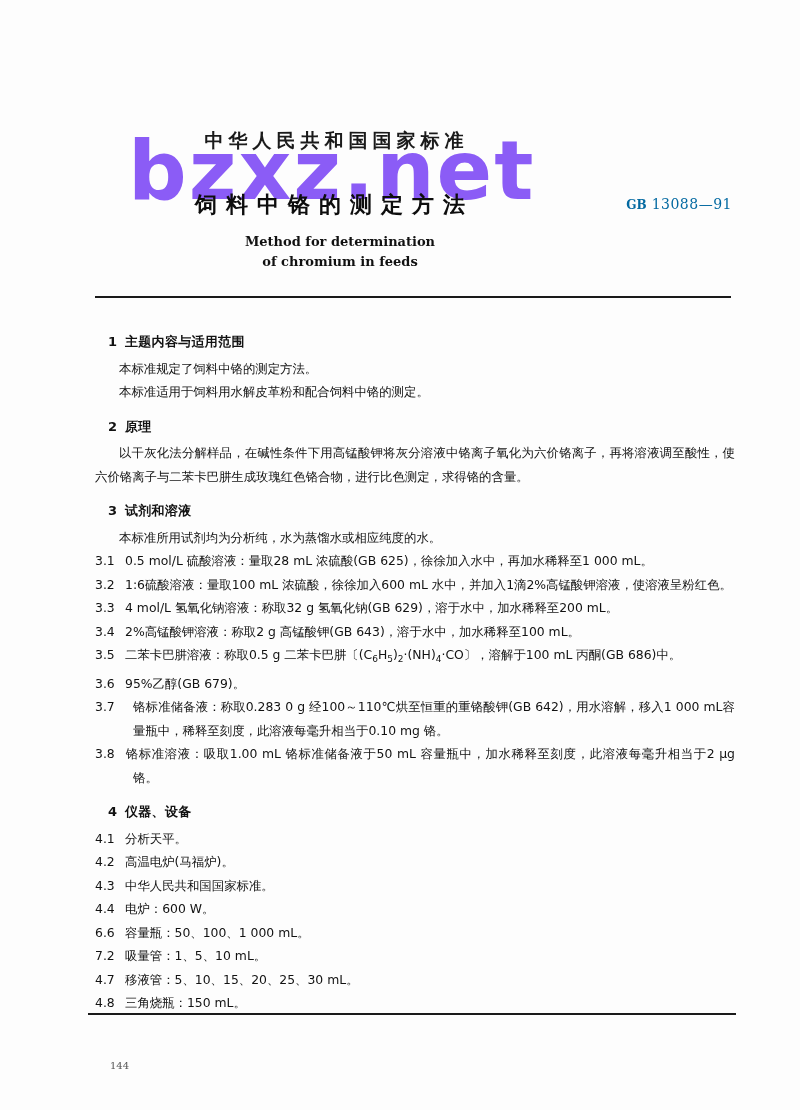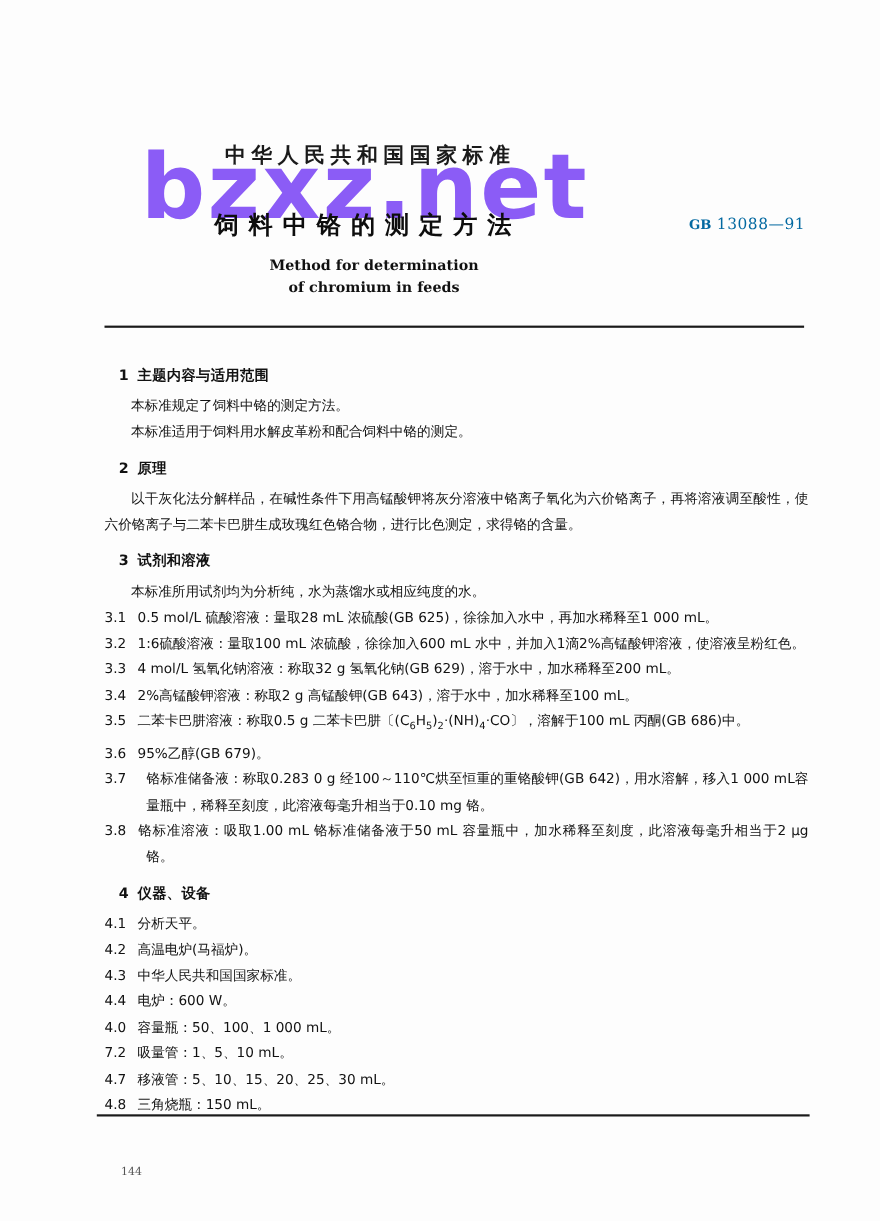--- a/index.html
+++ b/index.html
@@ -263,21 +263,21 @@
       <p class="item"><span class="num">3.8</span><span>铬标准溶液：吸取1.00 mL 铬标准储备液于50 mL 容量瓶中，加水稀释至刻度，此溶液每毫升相当于2 μg 铬。</span></p>
     </div>
 
     <div class="block">
       <p class="sec-head"><span class="num">4</span><span>仪器、设备</span></p>
 
       <p class="item"><span class="num">4.1</span><span>分析天平。</span></p>
       <p class="item"><span class="num">4.2</span><span>高温电炉(马福炉)。</span></p>
       <p class="item"><span class="num">4.3</span><span>中华人民共和国国家标准。</span></p>
       <p class="item"><span class="num">4.4</span><span>电炉：600 W。</span></p>
-      <p class="item"><span class="num">4.0</span><span>容量瓶：50、100、1 000 mL。</span></p>
+      <p class="item"><span class="num">6.6</span><span>容量瓶：50、100、1 000 mL。</span></p>
       <p class="item"><span class="num">7.2</span><span>吸量管：1、5、10 mL。</span></p>
       <p class="item"><span class="num">4.7</span><span>移液管：5、10、15、20、25、30 mL。</span></p>
       <p class="item"><span class="num">4.8</span><span>三角烧瓶：150 mL。</span></p>
     </div>
 
   </div>
 
   <div class="rule-bot"></div>
 
 

